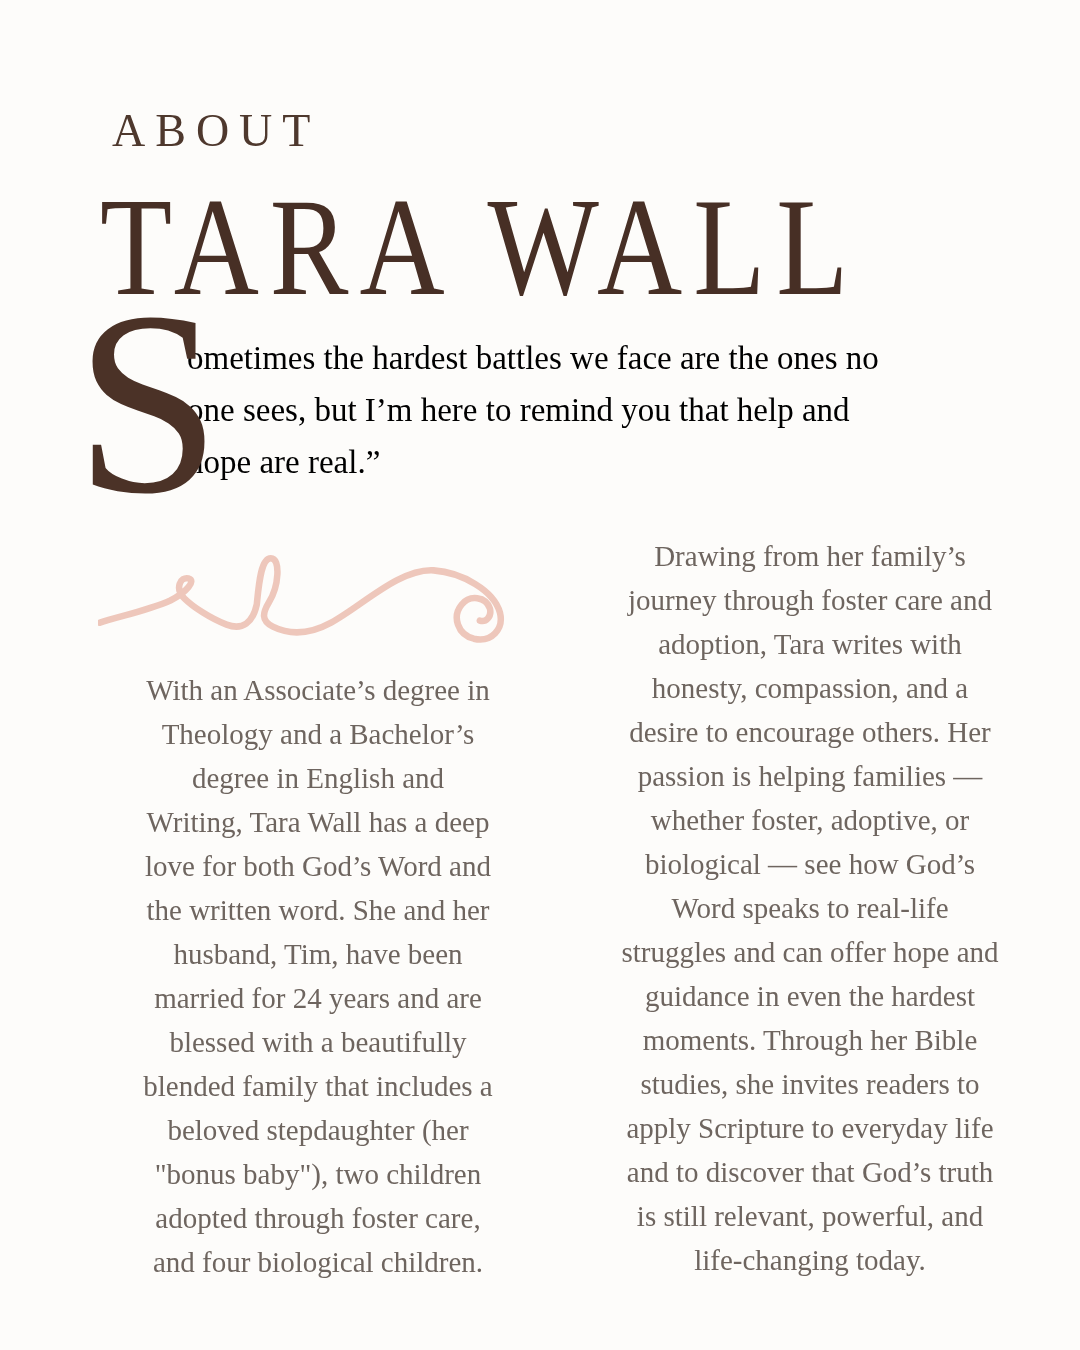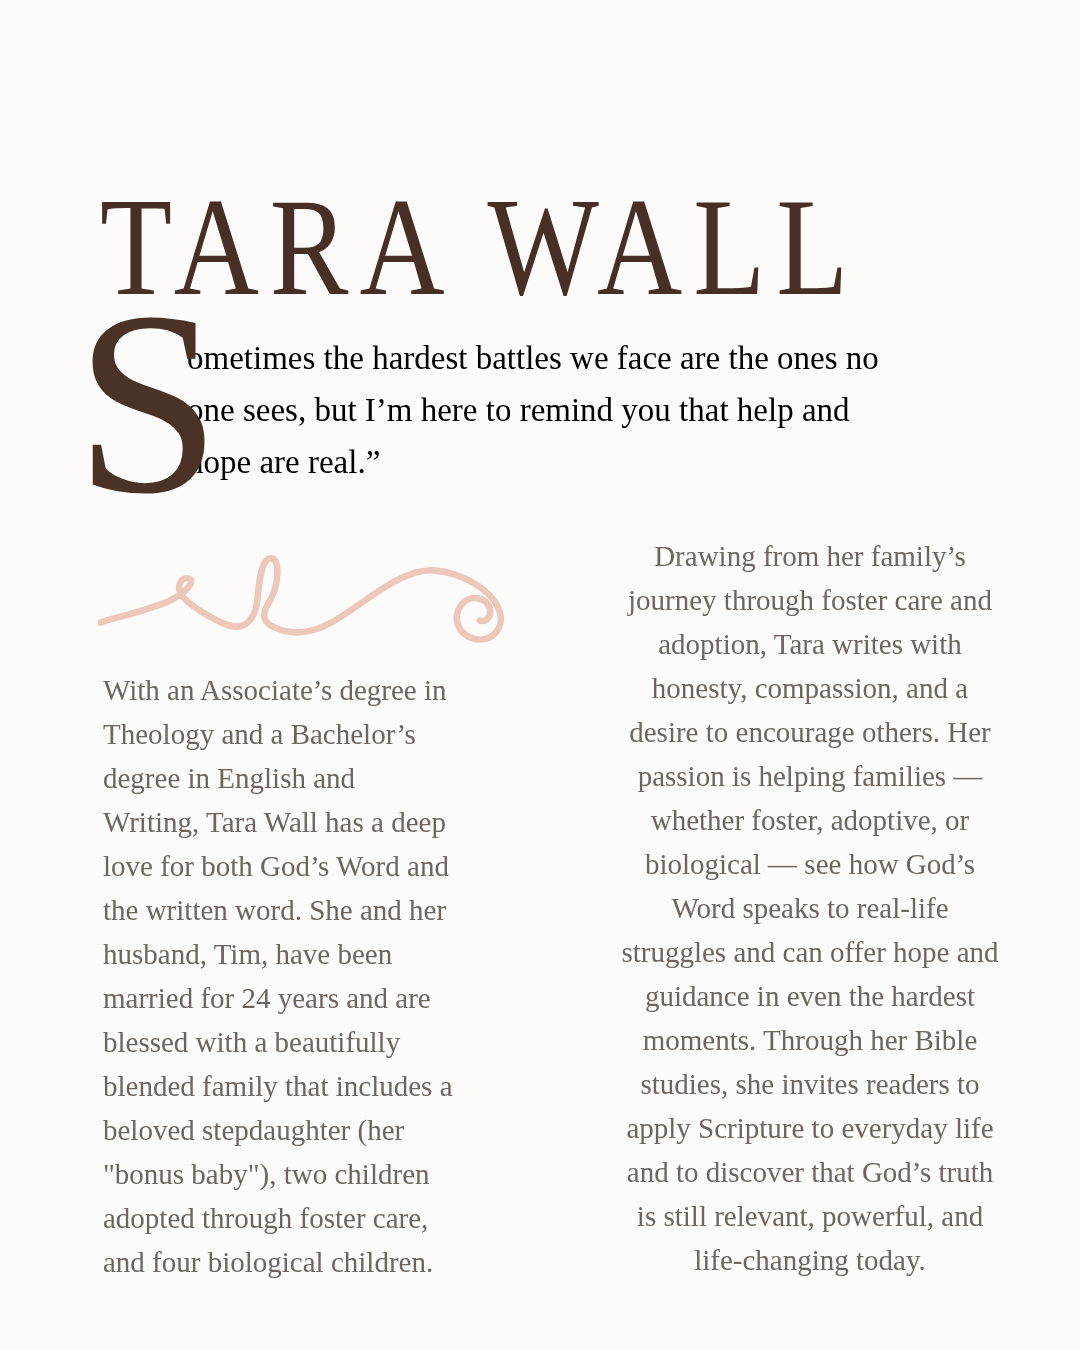--- a/index.html
+++ b/index.html
@@ -73,33 +73,35 @@
     position: absolute;
     font-size: 29px;
     line-height: 44px;
     color: #6E655F;
     white-space: pre-line;
   }
   .col-left {
     left: 103px;
     top: 668px;
     width: 430px;
+    text-align: center;
   }
   .col-right {
     left: 590px;
     top: 534px;
     width: 440px;
     text-align: center;
   }
 </style>
 </head>
 <body>
 
 <div class="page">
 
+  <div class="kicker">ABOUT</div>
 
   <h1 class="title" style="margin:0;">TARA WALL</h1>
 
   <div class="quote-block">
     <span class="drop-cap">S</span>
     <div class="quote-text">ometimes the hardest battles we face are the ones no
 one sees, but I’m here to remind you that help and
 hope are real.”</div>
   </div>
 

